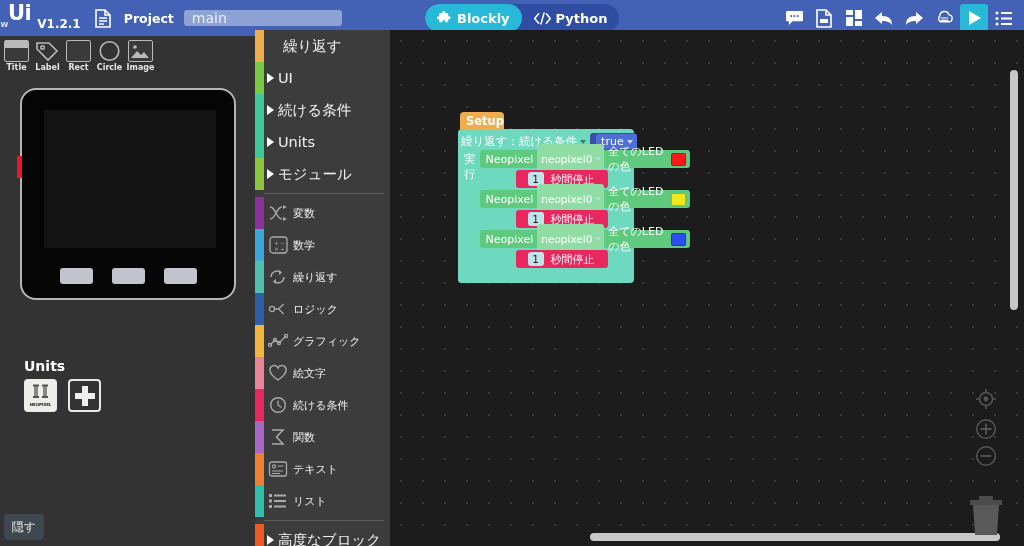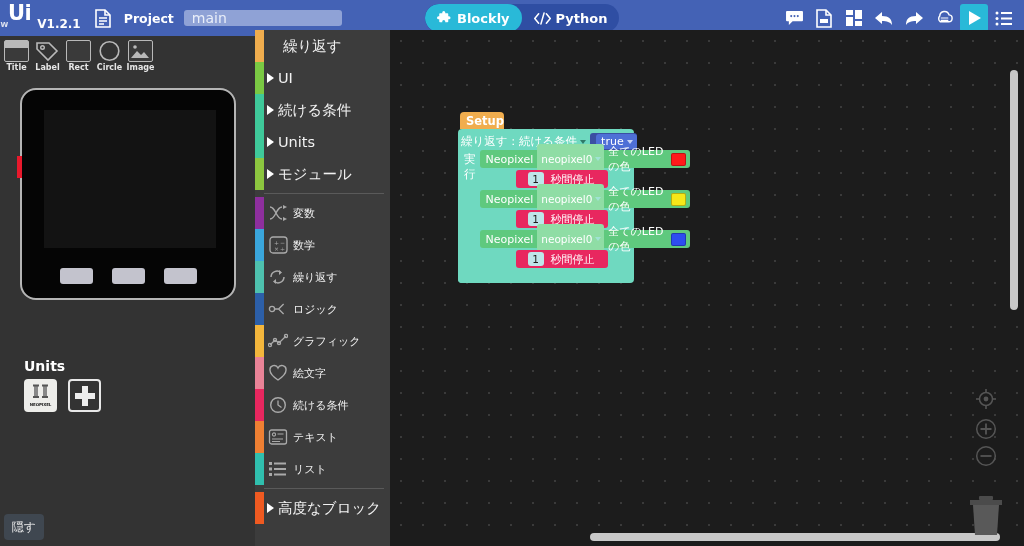--- a/index.html
+++ b/index.html
@@ -476,20 +476,29 @@
       <div class="tb-strip" style="background:#e8275f"></div>
       <div class="tb-icon">
         <svg width="20" height="18" viewBox="0 0 20 18">
             <circle cx="10" cy="9" r="7.3" fill="none" stroke="#aaa" stroke-width="1.4"></circle>
             <path d="M10 4.5V9l3.5 2.5" stroke="#aaa" stroke-width="1.3" fill="none"></path>
           </svg>
       </div>
       <div class="tb-label">続ける条件</div>
     </div>
 
+    <div class="tb-row nested">
+      <div class="tb-strip" style="background:#a767c4"></div>
+      <div class="tb-icon">
+        <svg width="20" height="18" viewBox="0 0 20 18">
+            <path d="M4 2h11L8.5 9 15 16H4" stroke="#aaa" stroke-width="1.5" fill="none"></path>
+          </svg>
+      </div>
+      <div class="tb-label">関数</div>
+    </div>
 
     <div class="tb-row nested">
       <div class="tb-strip" style="background:#ef8033"></div>
       <div class="tb-icon">
         <svg width="20" height="18" viewBox="0 0 20 18">
             <rect x="1.5" y="2" width="17" height="14" rx="2" fill="none" stroke="#aaa" stroke-width="1.3"></rect>
             <circle cx="6" cy="6.5" r="1.6" fill="none" stroke="#aaa" stroke-width="1.1"></circle>
             <path d="M9.5 6h6M4 11h11M4 13.5h8" stroke="#aaa" stroke-width="1.1"></path>
           </svg>
       </div>

